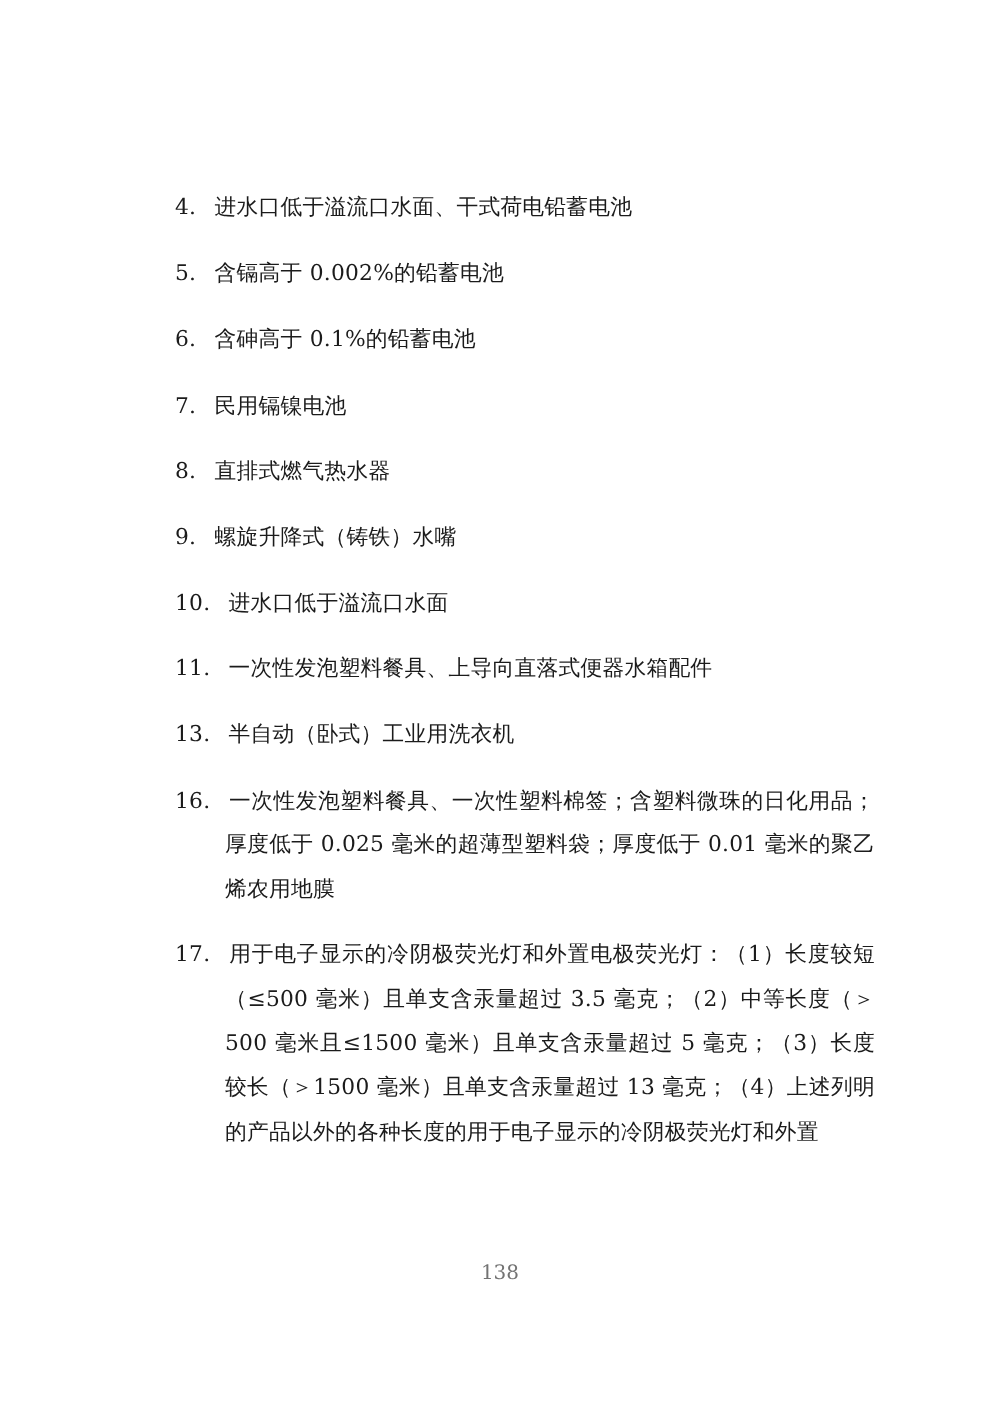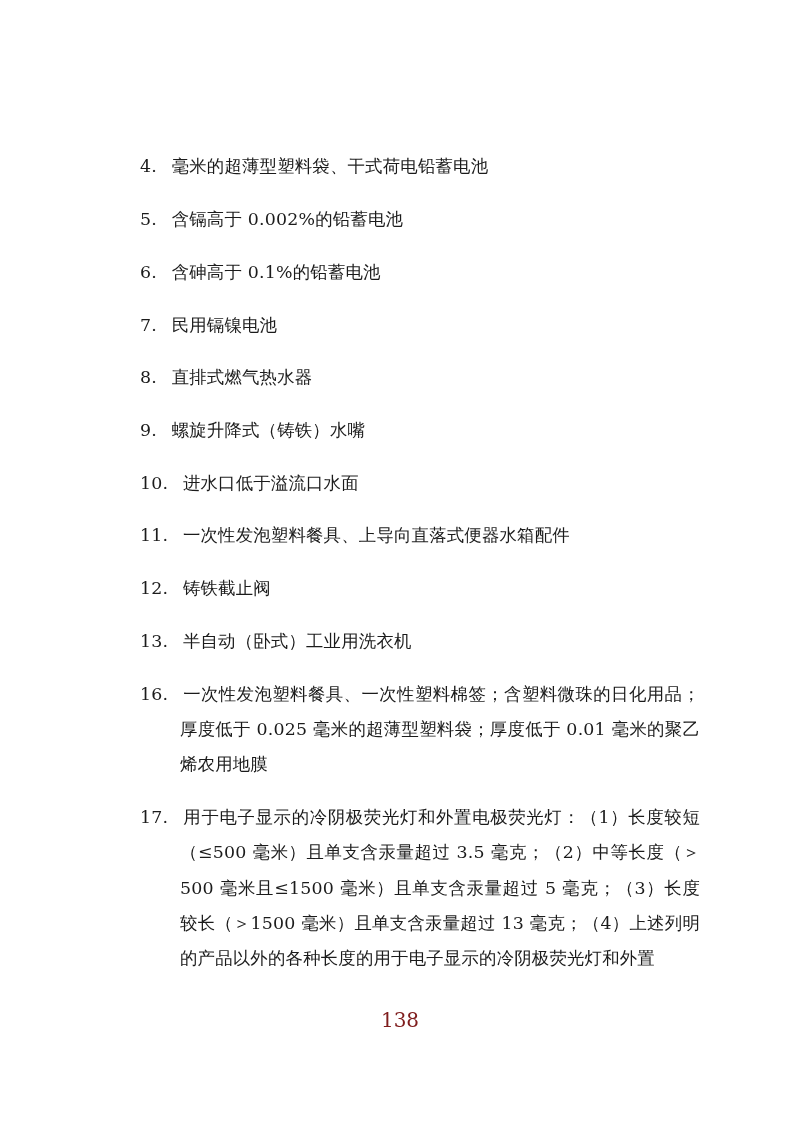--- a/index.html
+++ b/index.html
@@ -45,34 +45,34 @@
   .indent2 {
     padding-left: 40px;
     text-indent: -40px;
   }
   .pagenum {
     position: absolute;
     left: 0;
     right: 0;
     top: 1008px;
     text-align: center;
-    font-size: 20px;
+    font-size: 16px;
     font-family: "DejaVu Serif", "Liberation Serif", serif;
-    color: #7f1d1d;
+    color: #737373;
   }
 </style>
 </head>
 <body>
 
 <div class="page">
   <div class="content">
 
     <p class="item indent">
       <span class="num">4. </span>
-      <span class="txt">毫米的超薄型塑料袋、干式荷电铅蓄电池</span>
+      <span class="txt">进水口低于溢流口水面、干式荷电铅蓄电池</span>
     </p>
 
     <p class="item indent">
       <span class="num">5. </span>
       <span class="txt">含镉高于 0.002%的铅蓄电池</span>
     </p>
 
     <p class="item indent">
       <span class="num">6. </span>
       <span class="txt">含砷高于 0.1%的铅蓄电池</span>
@@ -96,24 +96,20 @@
     <p class="item indent2">
       <span class="num">10. </span>
       <span class="txt">进水口低于溢流口水面</span>
     </p>
 
     <p class="item indent2">
       <span class="num">11. </span>
       <span class="txt">一次性发泡塑料餐具、上导向直落式便器水箱配件</span>
     </p>
 
-    <p class="item indent2">
-      <span class="num">12. </span>
-      <span class="txt">铸铁截止阀</span>
-    </p>
 
     <p class="item indent2">
       <span class="num">13. </span>
       <span class="txt">半自动（卧式）工业用洗衣机</span>
     </p>
 
 
 
     <p class="item indent2">
       <span class="num">16. </span>

